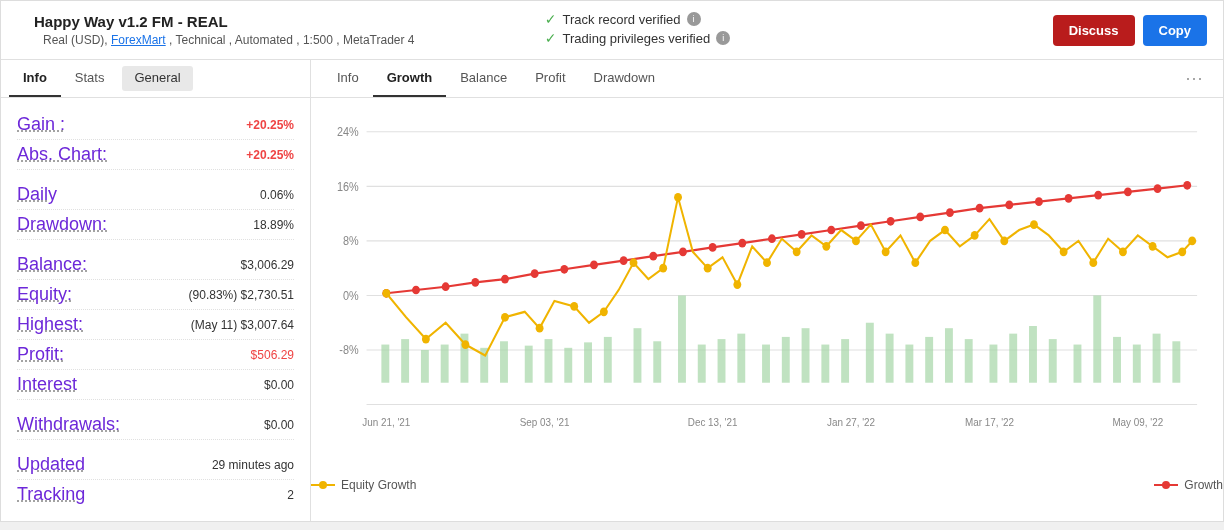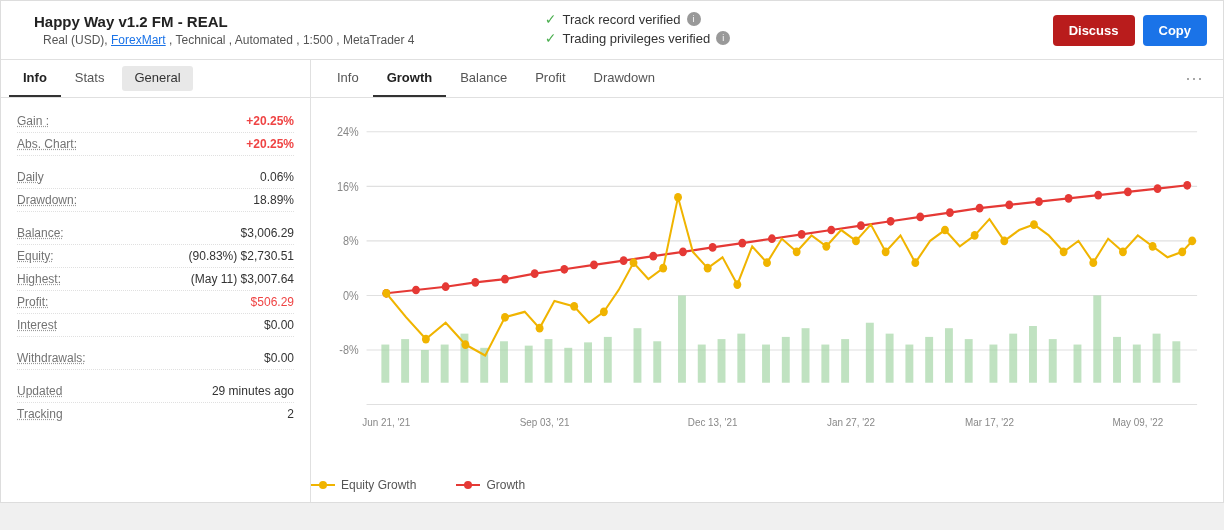--- a/index.html
+++ b/index.html
@@ -26,39 +26,39 @@
     
     .left-panel { width: 310px; border-right: 1px solid #e0e0e0; }
     .tab-bar { display: flex; border-bottom: 1px solid #e0e0e0; padding: 0 8px; }
     .tab { padding: 10px 14px; cursor: pointer; font-size: 13px; color: #555; border-bottom: 2px solid transparent; }
     .tab.active { color: #222; border-bottom: 2px solid #333; font-weight: bold; }
     .tab.pill { background: #e8e8e8; border-radius: 3px; margin: 6px 4px; padding: 4px 12px; border-bottom: 2px solid transparent; color: #333; }
 
     .stats-section { padding: 12px 16px; }
     .stat-row { display: flex; justify-content: space-between; align-items: center; padding: 4px 0; border-bottom: 1px dotted #e0e0e0; }
     .stat-row:last-child { border-bottom: none; }
-    .stat-label { color: #737373; font-size: 12px; text-decoration: underline dotted #999; }
+    .stat-label { color: #6d28d9; font-size: 18px; text-decoration: underline dotted #999; }
     .stat-value { font-size: 12px; color: #333; text-align: right; }
     .stat-value.green { color: #ef4444; font-weight: bold; }
     .stat-value.blue { color: #ef4444; font-weight: normal; }
     .section-gap { height: 10px; }
 
     
     .right-panel { flex: 1; }
     .chart-tab-bar { display: flex; align-items: center; padding: 0 12px; border-bottom: 1px solid #e0e0e0; }
     .chart-tab { padding: 10px 14px; cursor: pointer; font-size: 13px; color: #555; border-bottom: 2px solid transparent; }
     .chart-tab.active { color: #222; border-bottom: 2px solid #333; font-weight: bold; }
     .chart-more { margin-left: auto; color: #999; font-size: 18px; cursor: pointer; padding: 8px; }
 
     
     .chart-area { padding: 12px 16px 8px; position: relative; height: 380px; }
     .chart-svg { width: 100%; height: 100%; }
 
     
-    .chart-legend { display: flex; justify-content: flex-start; gap: 40px; padding-bottom: 10px; }
+    .chart-legend { display: flex; justify-content: space-between; gap: 40px; padding-bottom: 10px; }
     .legend-item { display: flex; align-items: center; gap: 6px; font-size: 12px; color: #555; }
   </style>
 </head>
 <body>
 
 <div class="container">
 
   <div class="header">
     <div class="header-left">
       <div class="header-title">Happy Way v1.2 FM - REAL</div>

